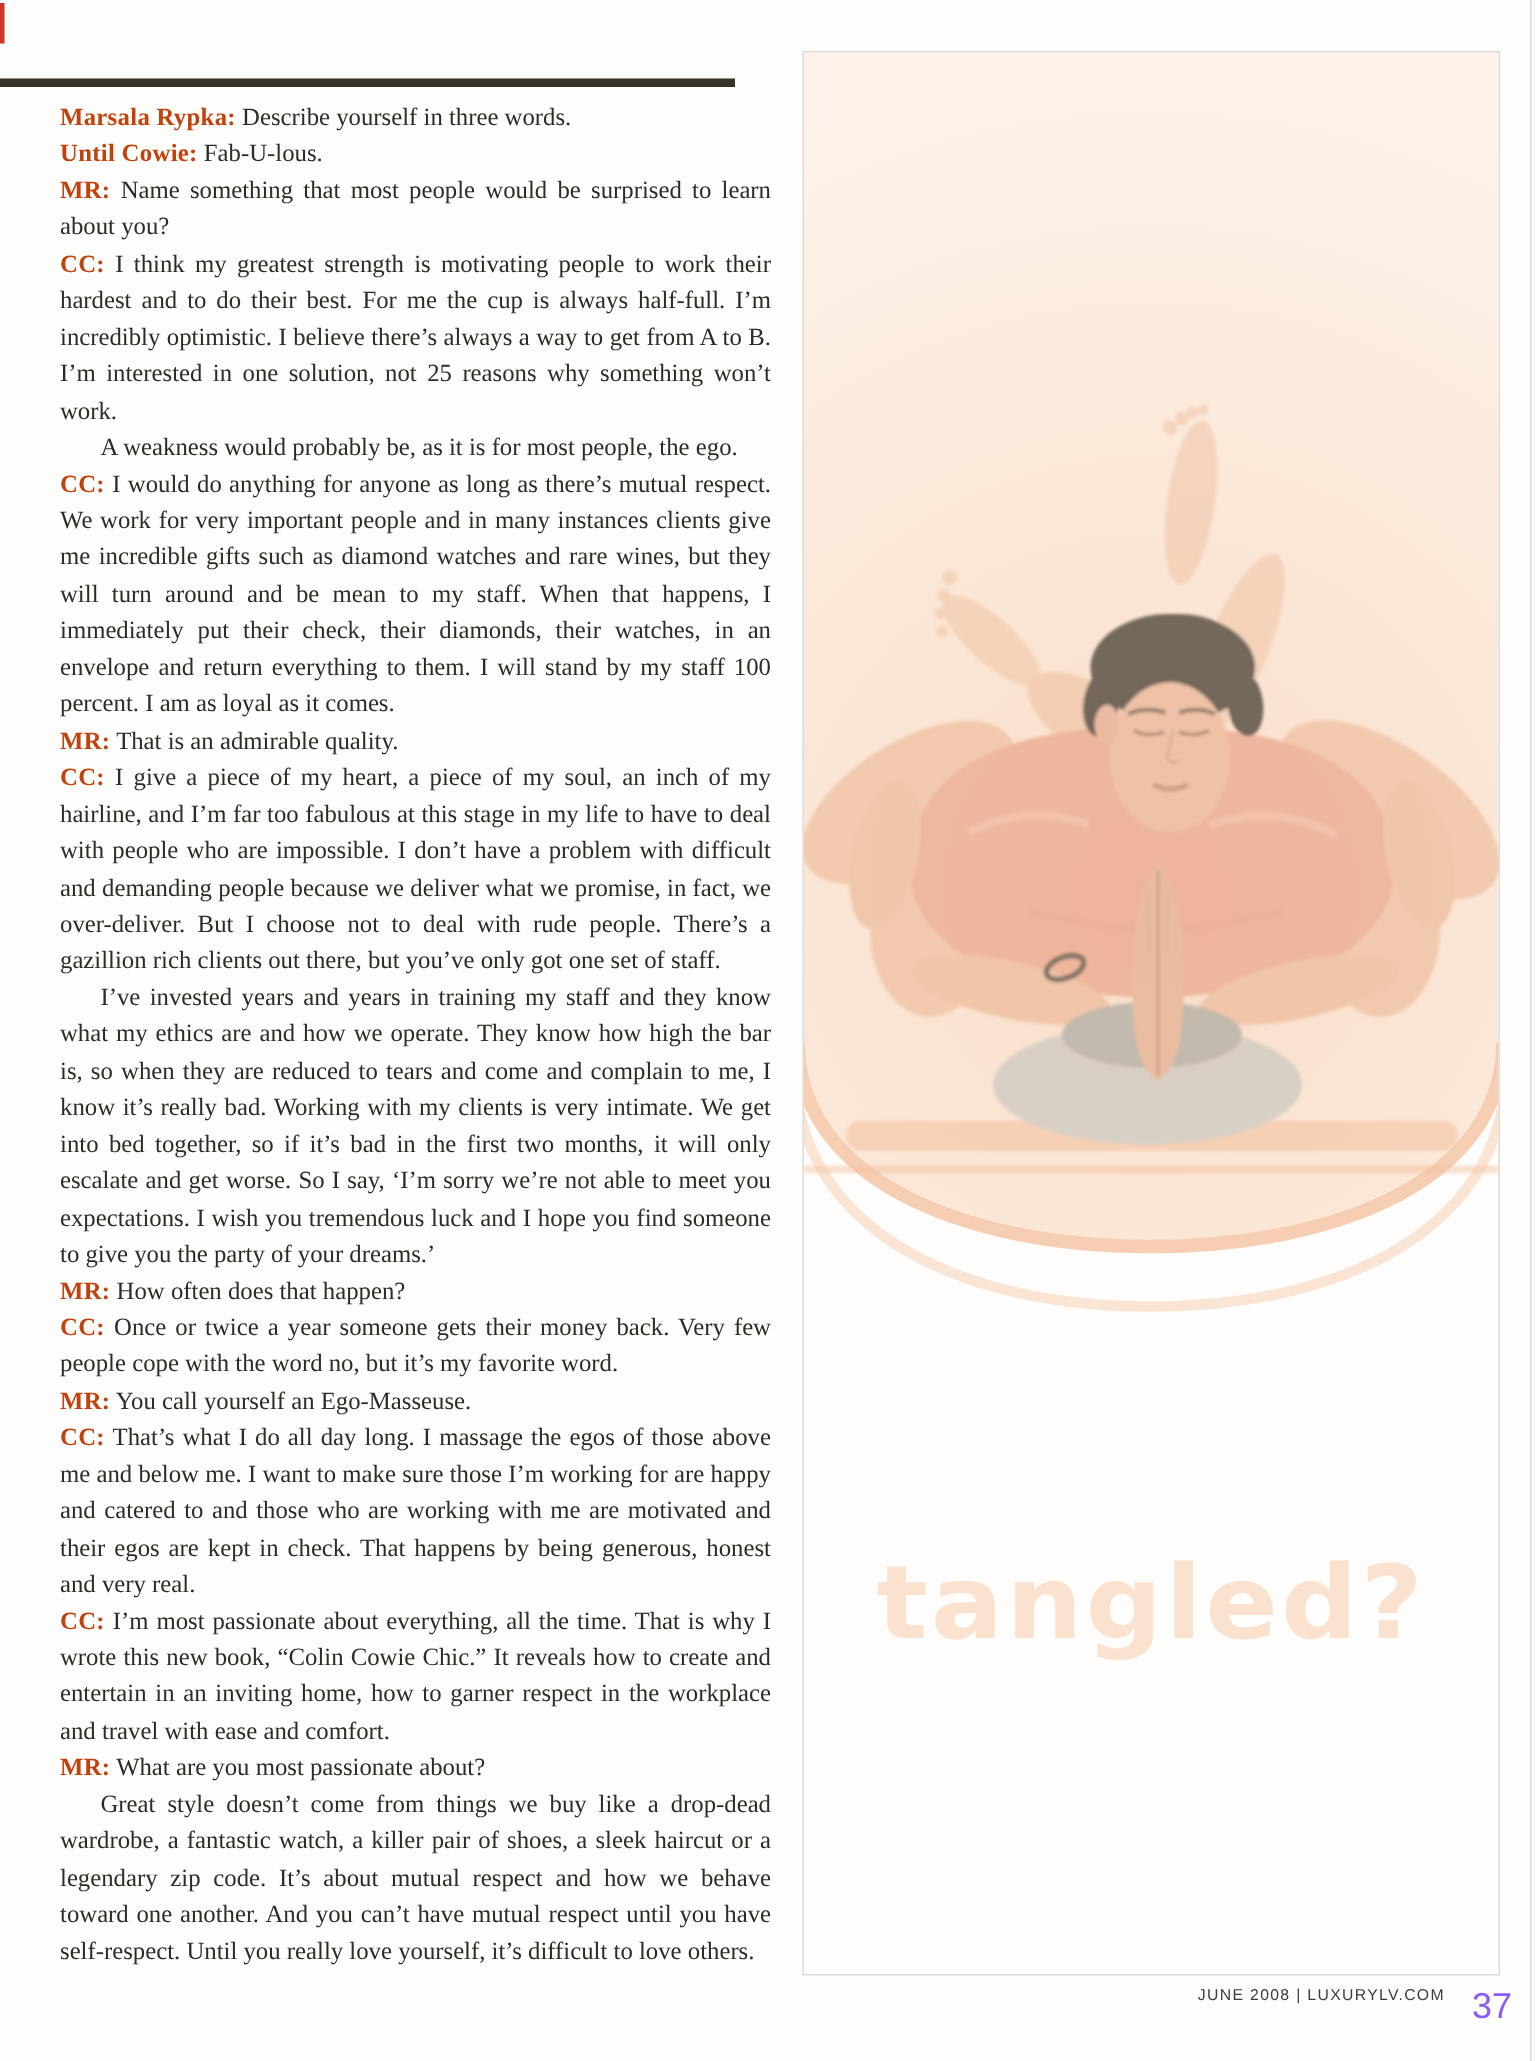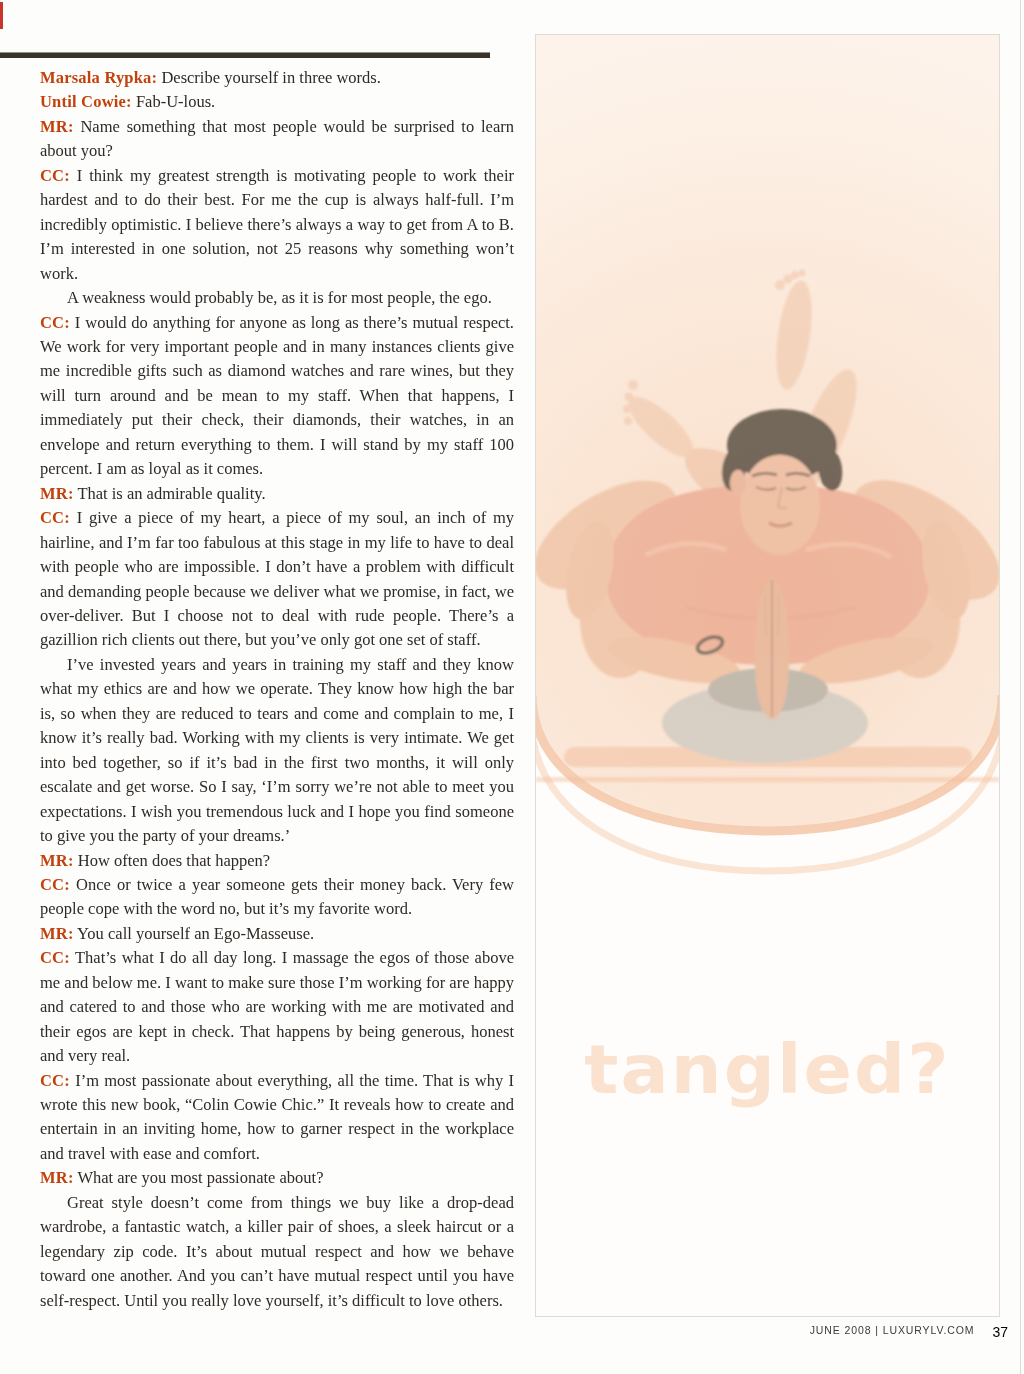--- a/index.html
+++ b/index.html
@@ -28,21 +28,21 @@
                font-family:"DejaVu Sans", sans-serif; font-size:15px; letter-spacing:2px;
                color:#d4d2cd; white-space:nowrap; }
   .ad-headline { position:absolute; left:0; top:996px; width:100%; text-align:center;
                  font-family:"DejaVu Sans", sans-serif; font-weight:bold; font-size:68px;
                  line-height:78px; letter-spacing:2px; color:#fbe2cf;
                  transform:scaleX(1.05); white-space:nowrap; }
 
   .footer { position:absolute; right:16px; top:1324px; display:flex; align-items:flex-start; gap:18px;
             font-family:"Liberation Sans", sans-serif; }
   .footer .issue { font-size:10.5px; letter-spacing:0.9px; color:#3b3b3b; }
-  .footer .pageno { font-size:14px; color:#000000; }
+  .footer .pageno { font-size:24px; color:#8b5cf6; }
 </style>
 </head>
 <body>
 
 <div class="page">
 
   <div class="corner-mark"></div>
   <div class="top-rule"></div>
 
   <div class="article">

